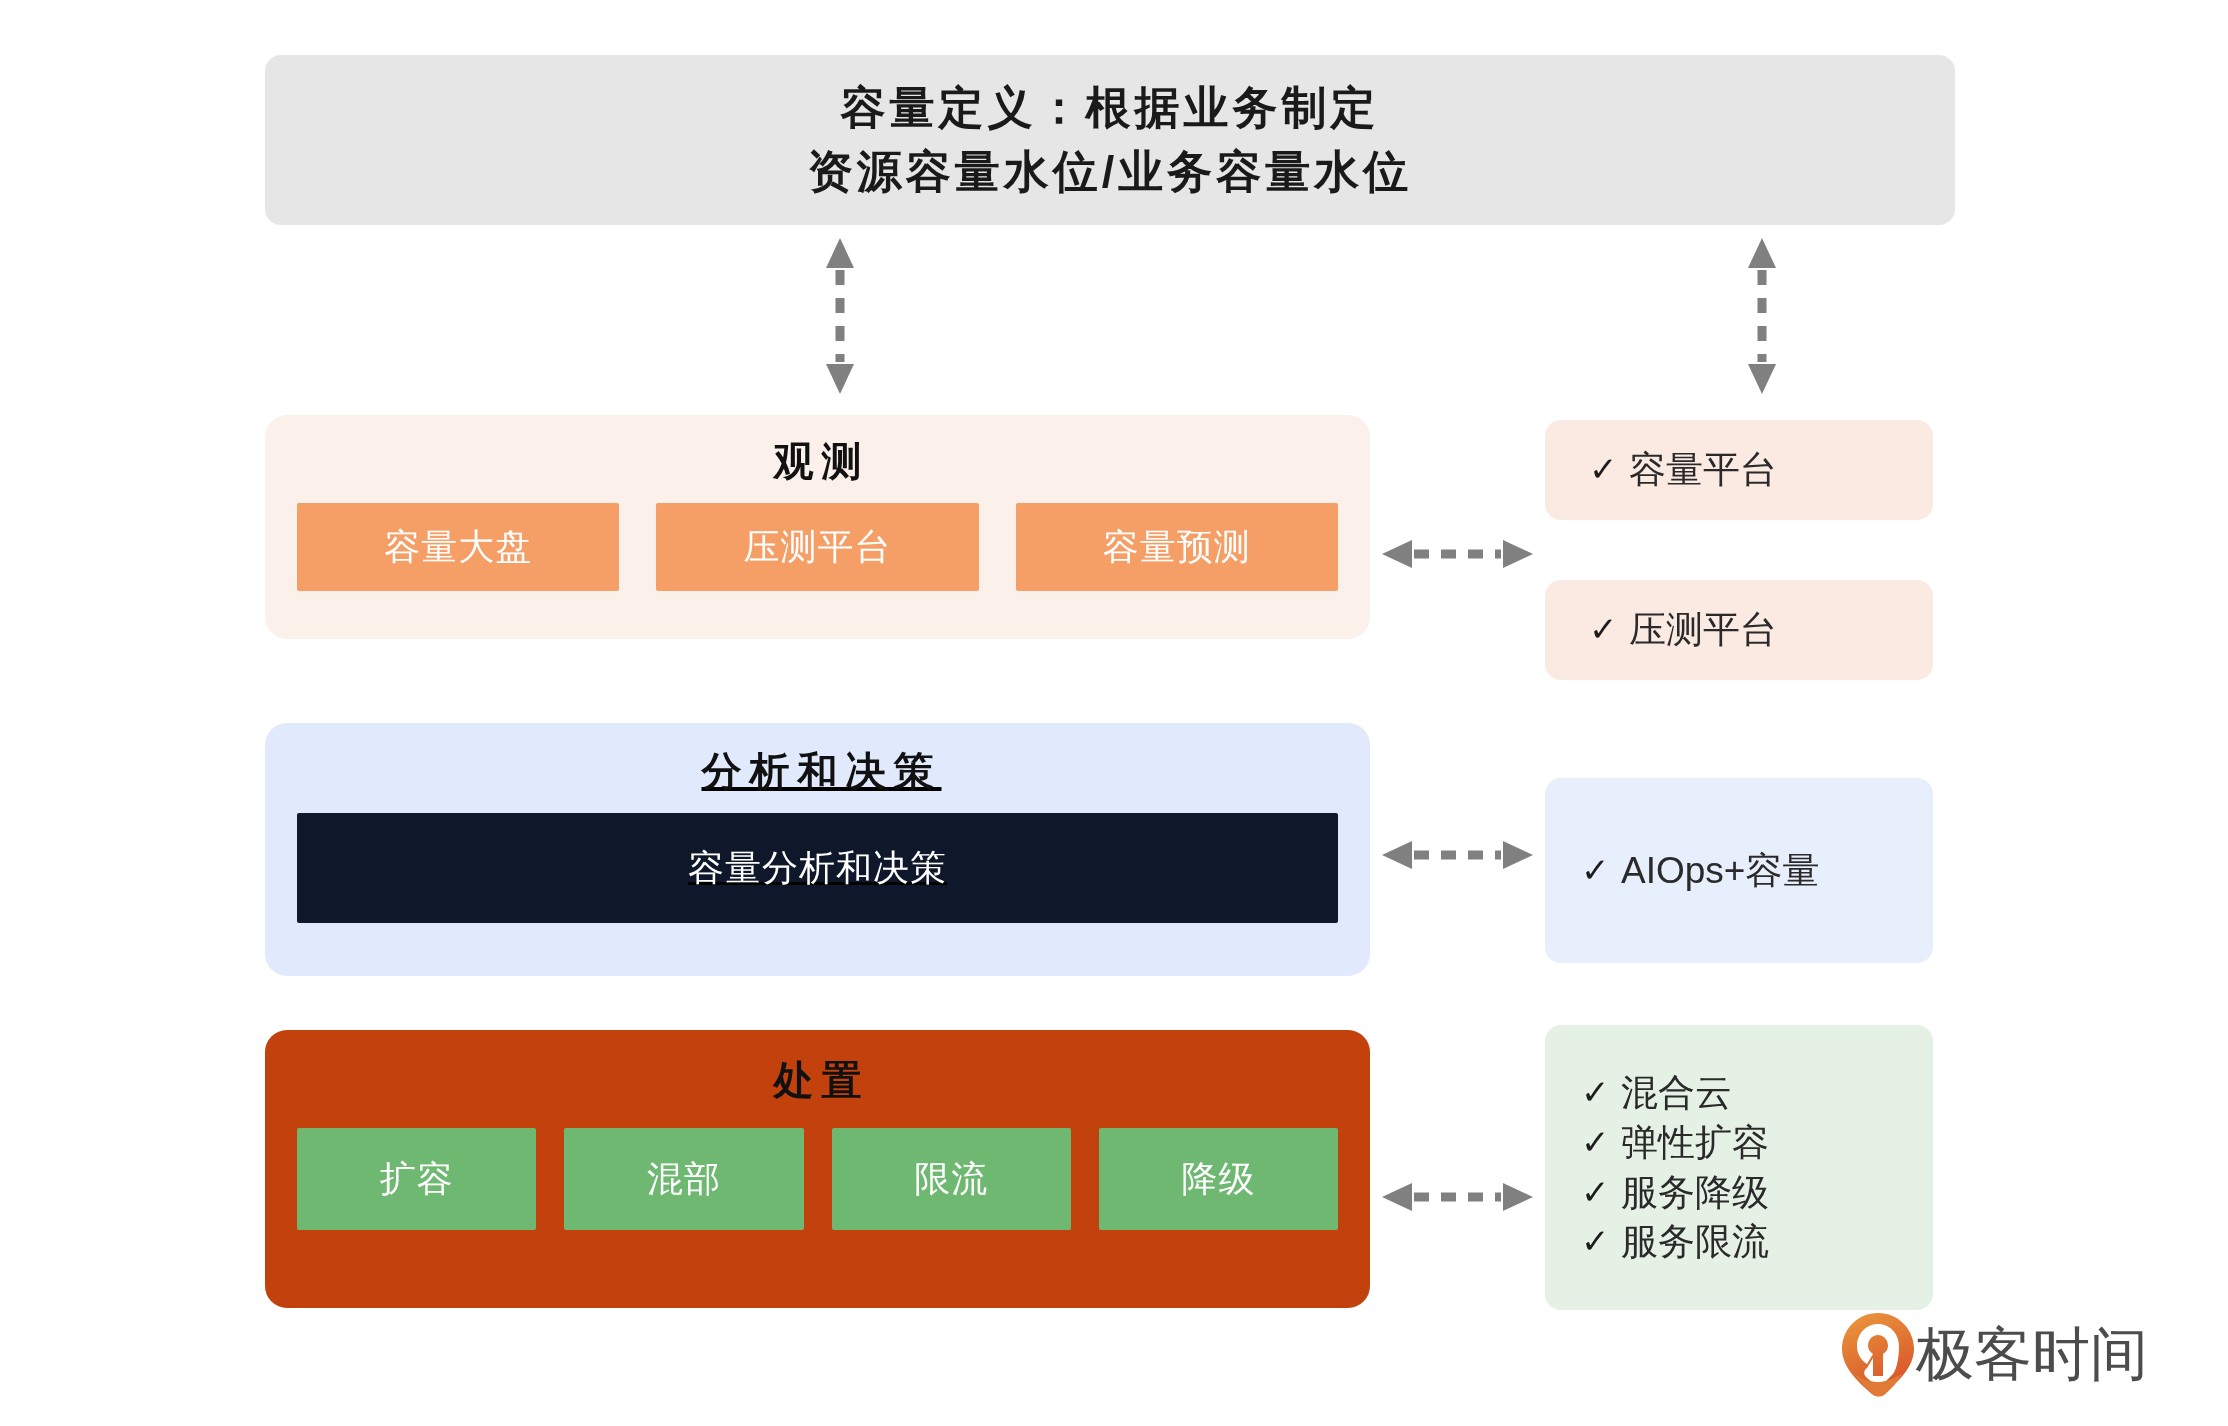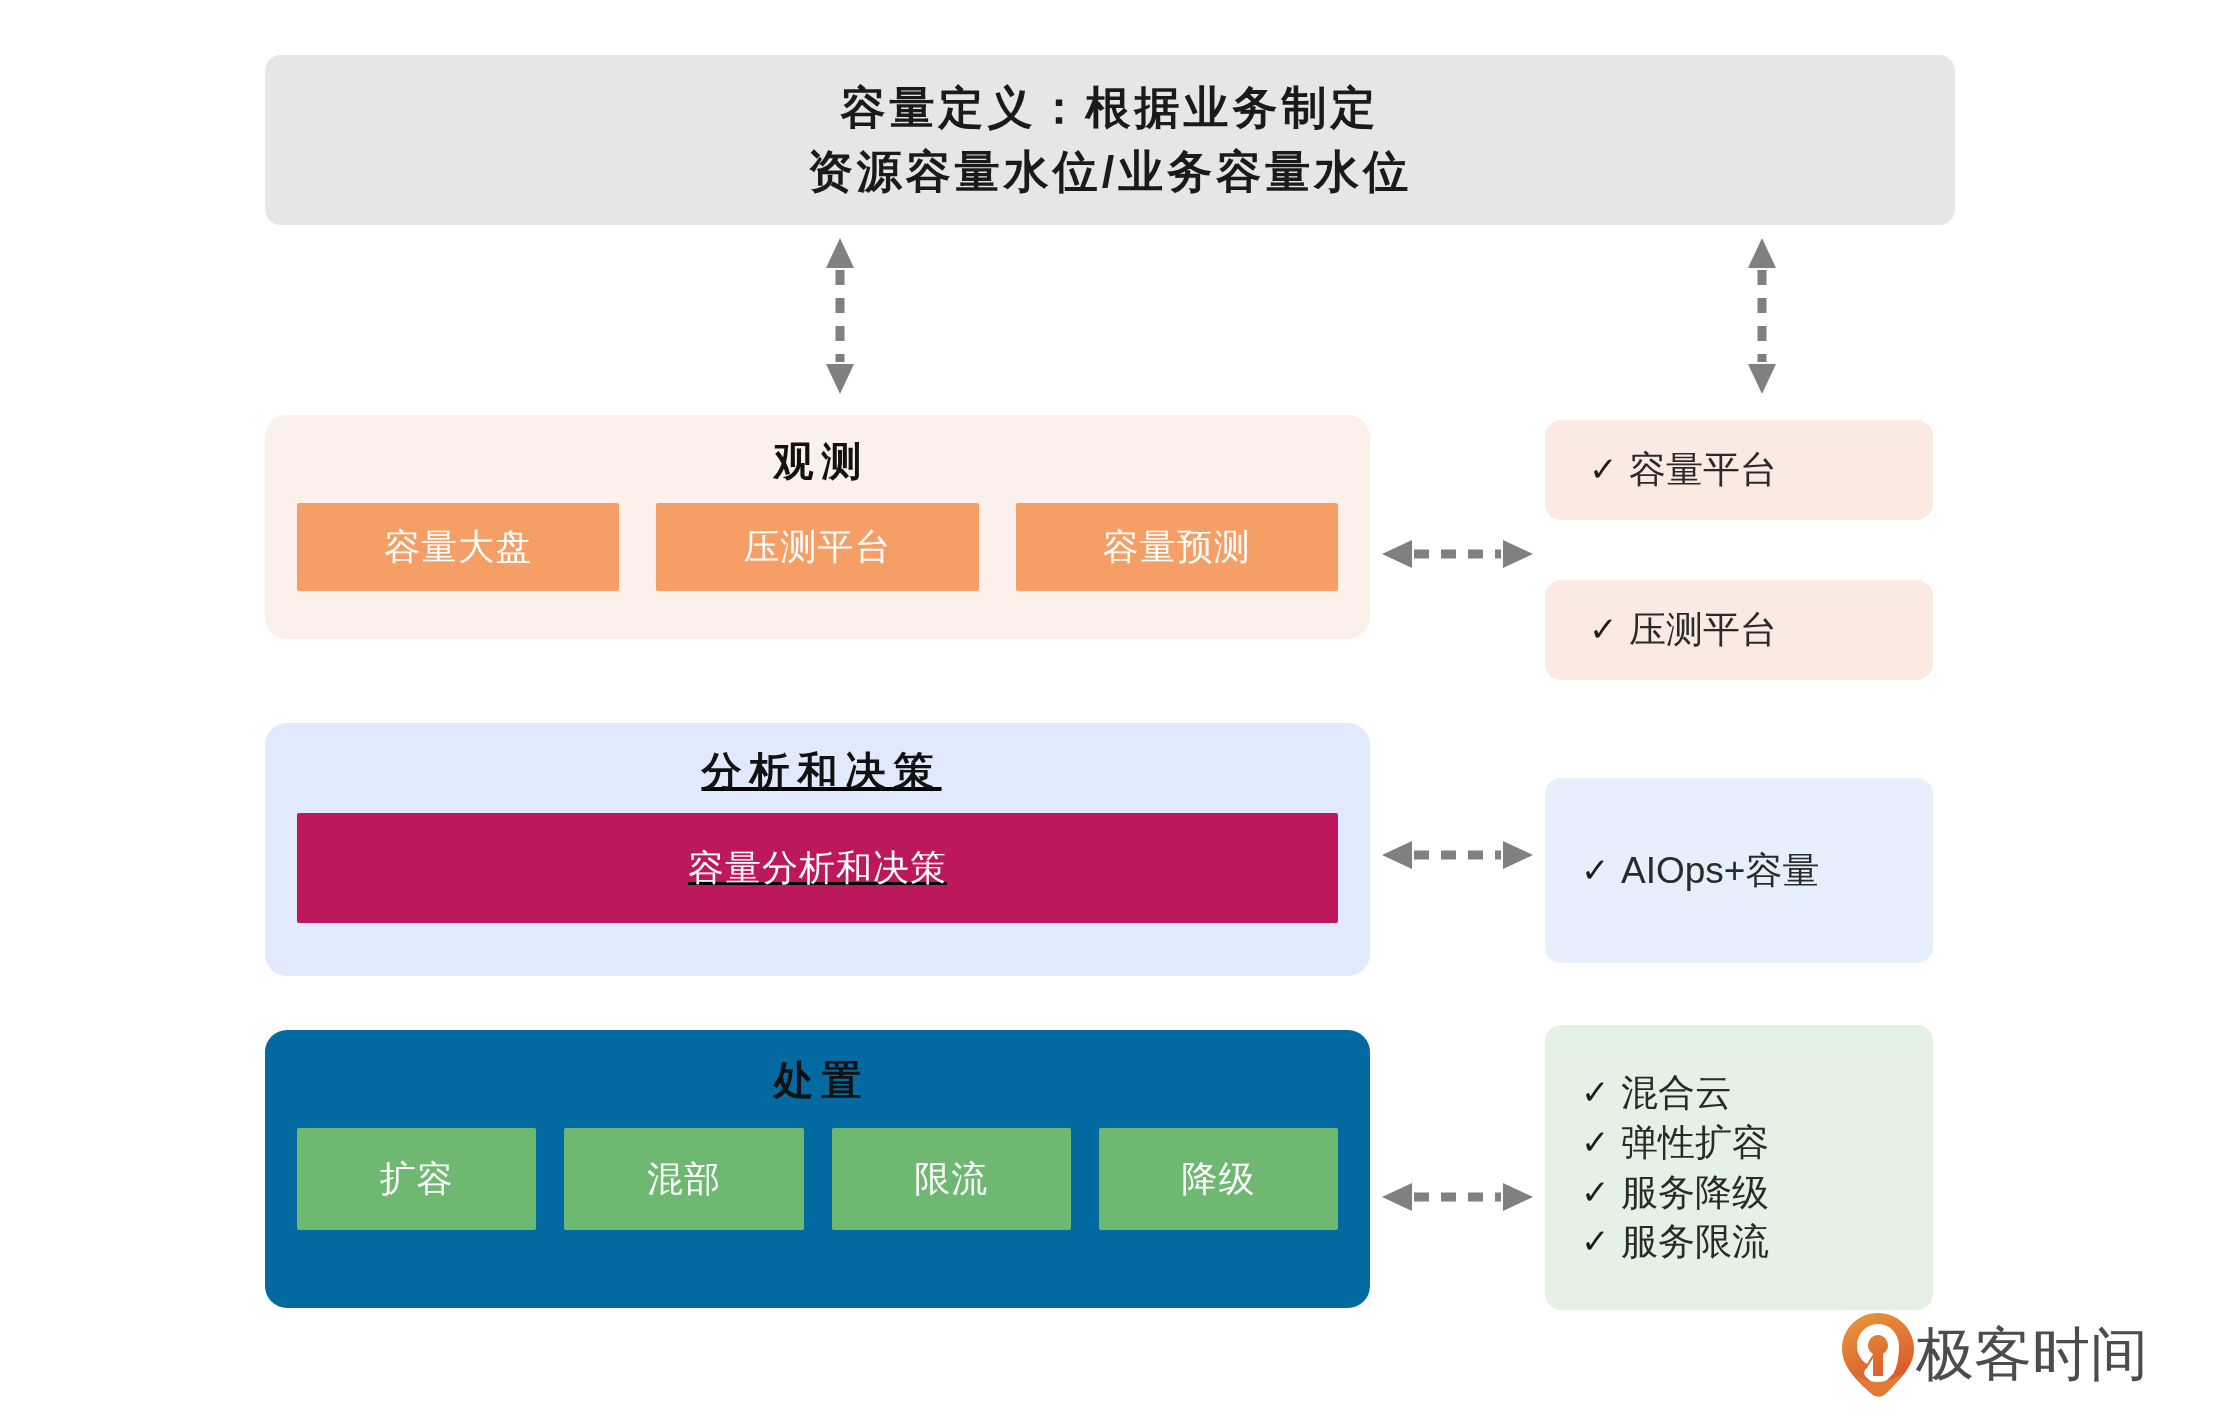--- a/index.html
+++ b/index.html
@@ -112,30 +112,30 @@
     height: 253px;
     background: #e0eafc;
     padding-top: 28px;
     text-decoration: underline;
   }
   #stage-analyze .chip-row {
     margin-top: 22px;
     padding: 0 32px;
   }
   #stage-analyze .chip {
-    background: #be185d;
+    background: #0f172a;
     height: 110px;
     flex: 1 1 0;
   }
 
   
   #stage-handle {
     top: 1030px;
     height: 278px;
-    background: #0369a1;
+    background: #c2410c;
     padding-top: 30px;
   }
   #stage-handle .chip-row {
     margin-top: 28px;
     padding: 0 32px;
     gap: 28px;
   }
   #stage-handle .chip {
     background: #6fb872;
     height: 102px;

